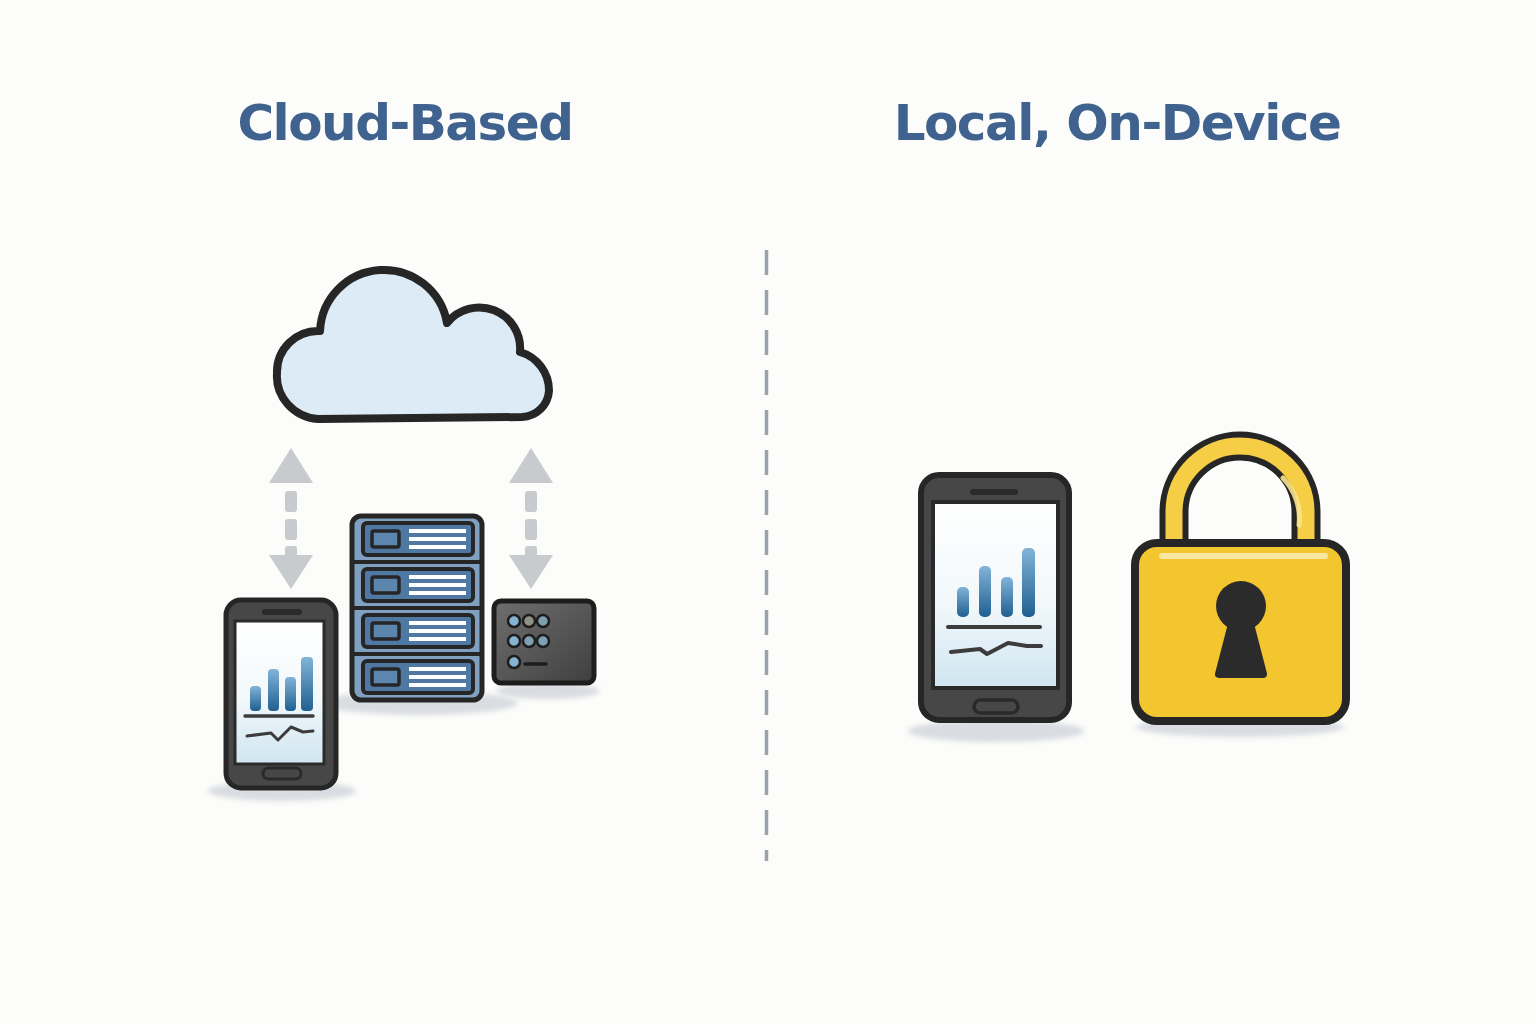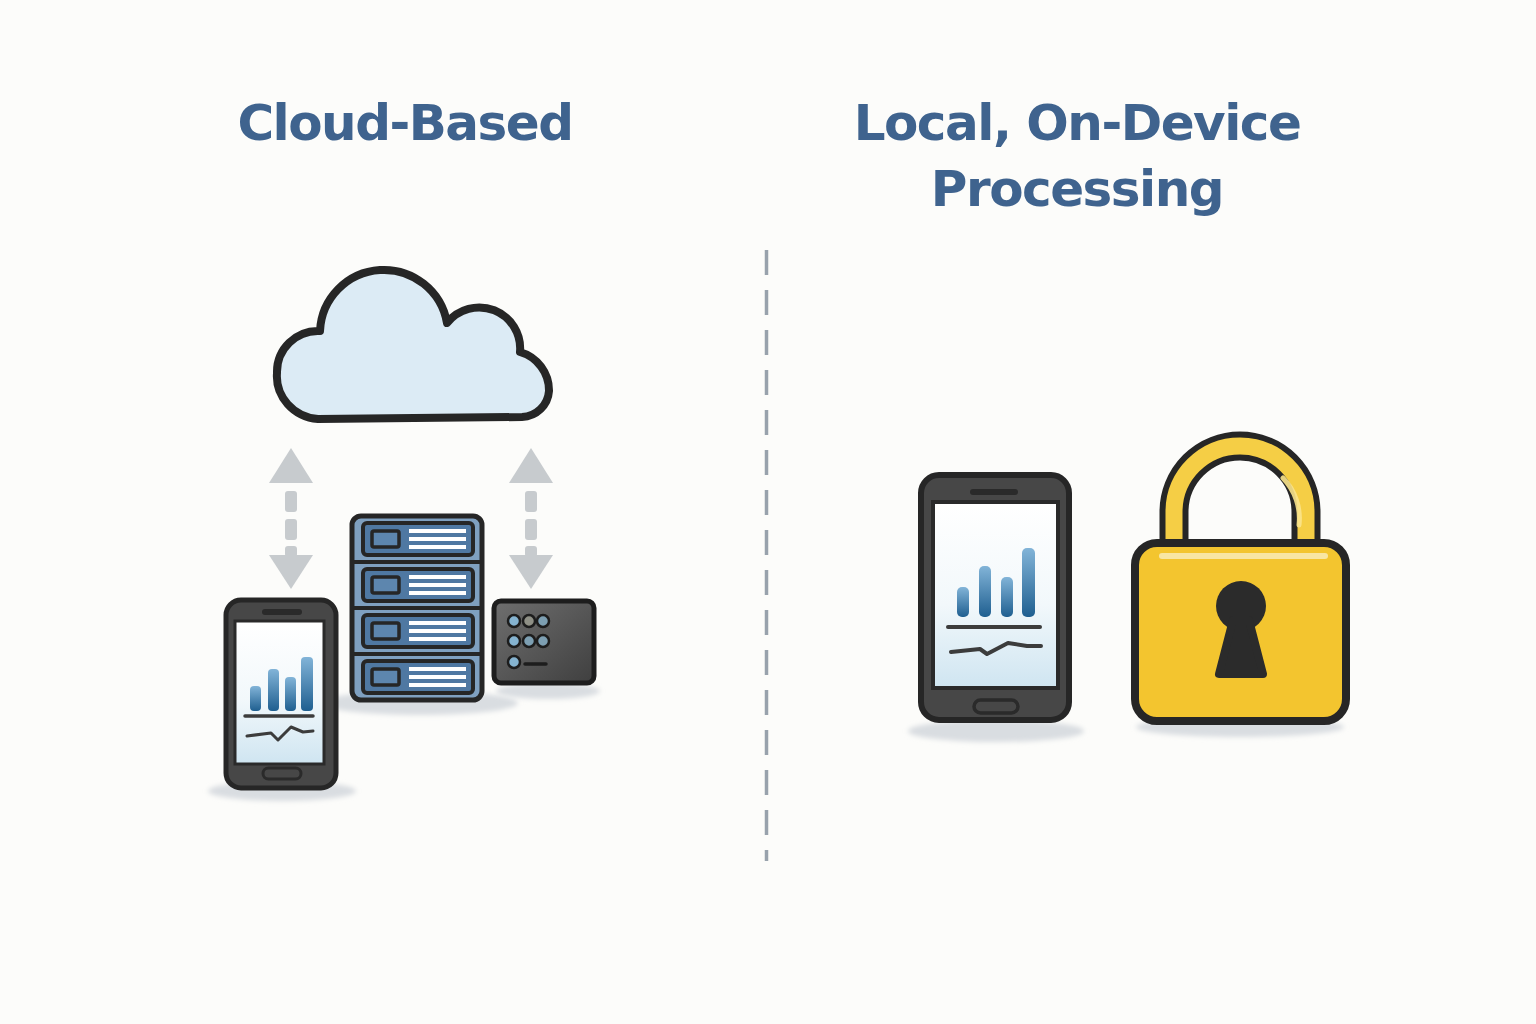--- a/index.html
+++ b/index.html
@@ -2,35 +2,34 @@
 <html style="--c-background: #fcfcfa; --c-title: #3f638e; --c-outline: #262626; --c-cloud_fill: #dcebf5; --c-arrow: #c7cbce; --c-server_frame: #7fa0c0; --c-server_panel: #4f78a2; --c-server_slot: #5d86ae; --c-phone_body: #474747; --c-phone_detail: #2a2a2a; --c-chart_line: #3c3c3c; --c-led_blue: #85b3d0; --c-led_gray: #8f9086; --c-led_bluegray: #7d9fb2; --c-lock_body: #f3c52f; --c-lock_shackle: #f5ce45; --c-lock_highlight: #f9ecb8; --c-divider: #98a2ac; --c-shadow: #d9dde1;"><head>
 <meta charset="utf-8">
 <style>
   html,body{margin:0;padding:0;}
   body{background:var(--c-background,#fcfcfa);font-family:"DejaVu Sans",sans-serif;}
   #canvas{position:relative;width:1536px;height:1024px;overflow:hidden;background:var(--c-background,#fcfcfa);}
   #art{position:absolute;left:0;top:0;width:1536px;height:1024px;}
   .title{position:absolute;top:90px;text-align:center;color:var(--c-title,#3f638e);
          font-weight:700;font-size:50px;line-height:66px;letter-spacing:-1.5px;}
   .title-left{left:145px;width:520px;}
-  .title-right{left:812px;width:530px;}
+  .title-right{left:852px;width:530px;}
   .title span{display:block;}
 </style>
 </head>
 <body>
 
 <div id="canvas">
 
   <div class="title title-left">
     <span>Cloud-Based</span>
   </div>
 
   <div class="title title-right">
     <span>Local, On-Device</span>
-    <span>Processing</span>
   </div>
 
   <svg id="art" viewBox="0 0 1536 1024">
     <defs>
       <linearGradient id="screenGrad" x1="0" y1="0" x2="0" y2="1">
         <stop offset="0" stop-color="#ffffff"></stop>
         <stop offset="0.55" stop-color="#f2f8fb"></stop>
         <stop offset="1" stop-color="#cfe5f1"></stop>
       </linearGradient>
       <linearGradient id="barGrad" x1="0" y1="0" x2="0" y2="1">

